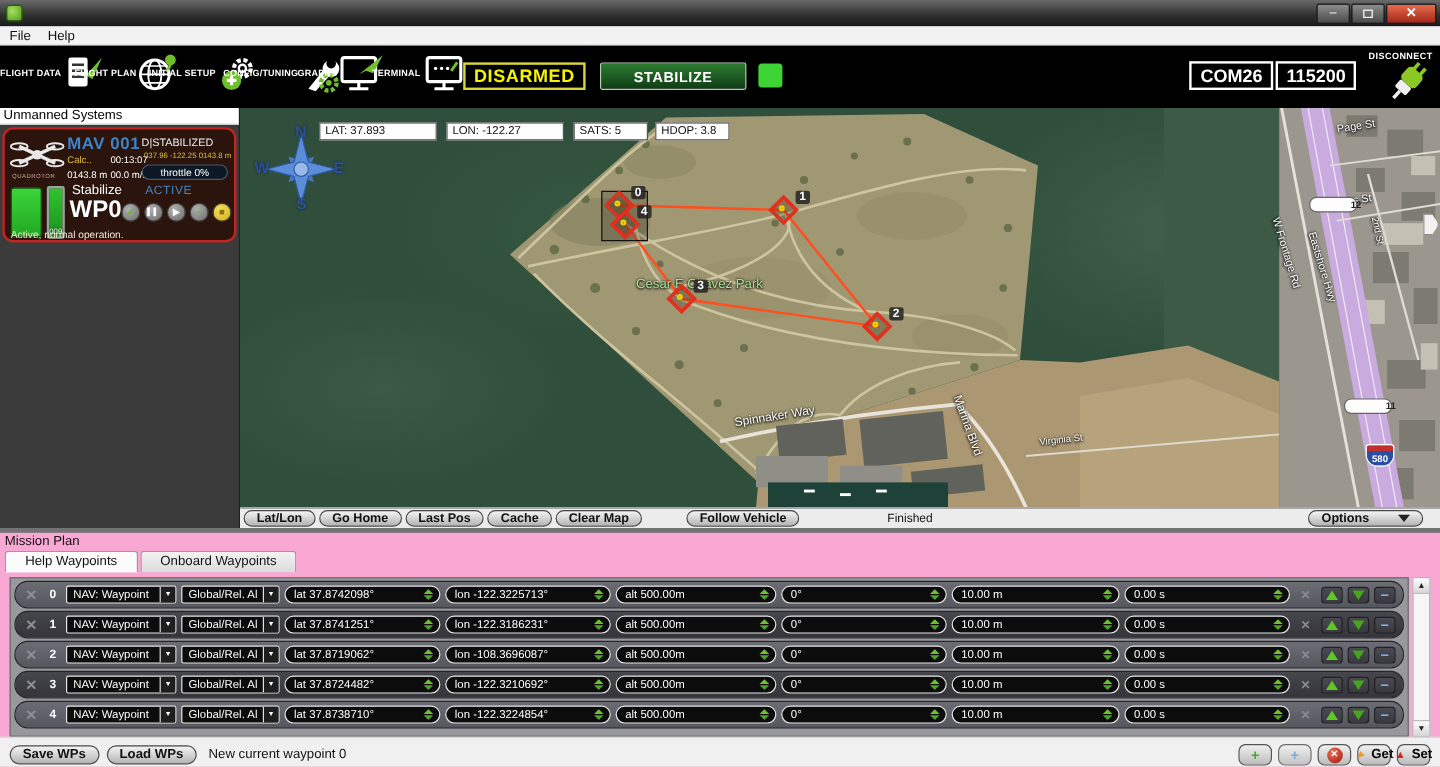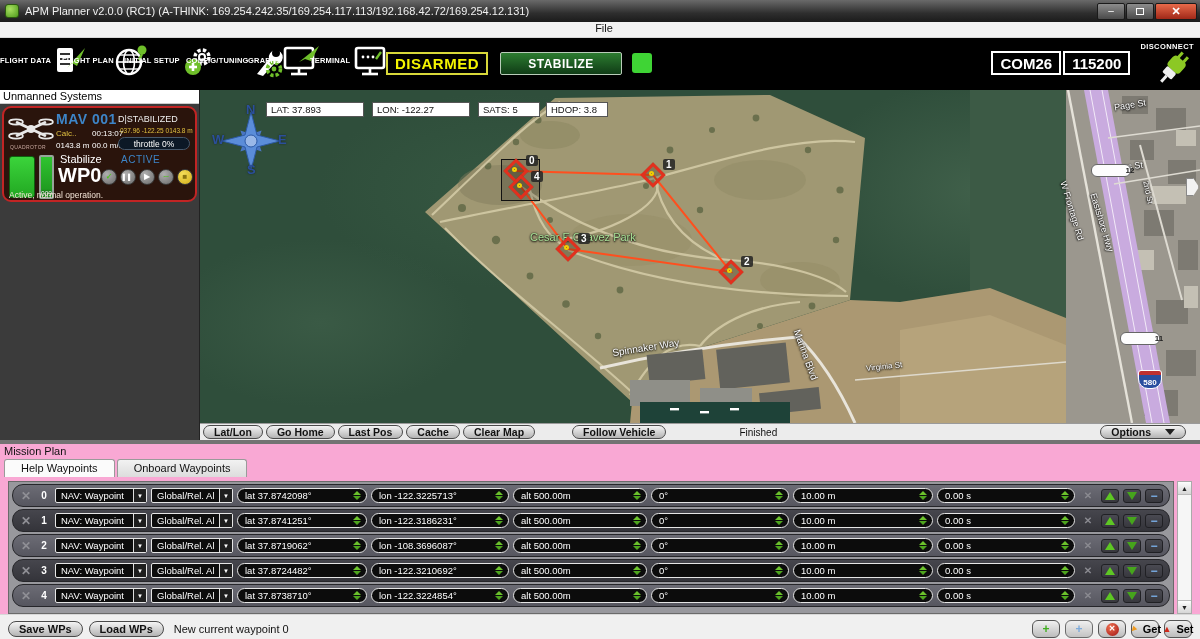--- a/index.html
+++ b/index.html
@@ -15,21 +15,21 @@
   #titlebar .title { color:#f0f0f0; font-size:11px; }
   .win-btns { margin-left:auto; display:flex; gap:1px; padding-right:3px; }
   .win-btn { width:28px; height:17px; display:flex; align-items:center; justify-content:center;
     background:linear-gradient(#8c8c8c,#4a4a4a); border:1px solid #1a1a1a; border-radius:2px;
     color:#fff; font-size:10px; line-height:1; }
   .win-btn.close { width:42px; background:linear-gradient(#e86a4a,#a02818); font-size:11px; font-weight:bold; }
   .restore-glyph { width:8px; height:7px; border:1px solid #fff; background:transparent; display:inline-block; }
 
   
   #menubar { position:absolute; left:0; top:22px; width:1200px; height:16px; background:#f2f2f2;
-    border-bottom:1px solid #d8d8d8; display:flex; align-items:center; gap:14px; padding-left:8px;flex-direction:column; }
+    border-bottom:1px solid #d8d8d8; display:flex; align-items:center; gap:14px; padding-left:8px; }
   .menu-item { font-size:11px; color:#111; }
 
   
   #toolbar { position:absolute; left:0; top:38px; width:1200px; height:52px; background:#000;
     display:flex; align-items:flex-start; }
   .tool { width:62px; margin-top:2px; display:flex; flex-direction:row; align-items:center; }
   .tool-label { color:#fff; font-size:7.5px; font-weight:bold; letter-spacing:.2px; white-space:nowrap; }
   .tool-icon { margin-top:2px; height:38px; display:flex; align-items:center; justify-content:center; }
   .arm-box { margin:14px 4px 0 14px; border:2px solid #d8d83a; color:#f4f400; background:#000;
     font-weight:bold; font-size:15px; padding:0 7px; height:23px; display:flex; align-items:center; letter-spacing:.5px; }
@@ -120,21 +120,21 @@
     border:1px solid #888; clip-path:polygon(0 0,55% 0,100% 50%,55% 100%,0 100%); }
 
   
   #map-bar { position:absolute; left:200px; top:423px; width:1000px; height:17px; background:#ececec;
     border-top:1px solid #9a9a9a; display:flex; align-items:center; gap:3px; padding-left:3px; }
   .pill { background:linear-gradient(#f4f4f4,#b4b4b4); border:1px solid #4a4a4a; border-radius:8px;
     font-size:10.5px; font-weight:bold; color:#111; height:14px; display:inline-flex; align-items:center;
     justify-content:center; padding:0 10px; white-space:nowrap; }
   .follow-btn { margin-left:34px; }
   .map-status { margin-left:70px; font-size:10px; color:#111; }
-  .options-btn { margin-left:auto; margin-right:14px; gap:14px; }
+  .options-btn { margin-left:auto; margin-right:14px; gap:24px; }
   .dd-tri { width:0; height:0; border-left:5px solid transparent; border-right:5px solid transparent; border-top:6px solid #222; }
 
   
   #mission { position:absolute; left:0; top:440px; width:1200px; height:199px; background:#f9a8d4; border-top:4px solid #737373; }
   .mp-title { position:absolute; left:4px; top:1px; font-size:11px; color:#111; }
   .mp-tabs { position:absolute; left:4px; top:15px; display:flex; }
   .tab { font-size:11px; color:#111; padding:2px 16px 3px; border:1px solid #9a9a9a; border-bottom:none;
     border-radius:3px 3px 0 0; background:linear-gradient(#f2f2f2,#dcdcdc); margin-right:2px; }
   .tab.active { background:#fbfbfb; position:relative; z-index:2; }
   .rows-panel { position:absolute; left:8px; top:37px; right:26px; height:133px; background:#98989d;
@@ -184,21 +184,20 @@
   .get-ico { color:#f09a1e; font-size:9px; transform:rotate(45deg); display:inline-block; }
   .set-ico { color:#d02818; font-size:9px; display:inline-block; }
 </style>
 </head>
 <body>
 
 <div id="app">
 
   <div id="titlebar">
     <span class="app-icon"></span>
-    <span class="title">APM Planner v2.0.0 (RC1) (A-THINK: 169.254.242.35/169.254.117.113/192.168.42.72/169.254.12.131)</span>
     <span class="win-btns">
       <span class="win-btn">–</span>
       <span class="win-btn">
           <span class="restore-glyph"></span>
         </span>
       <span class="win-btn close">✕</span>
     </span>
   </div>
 
   <div id="menubar">

